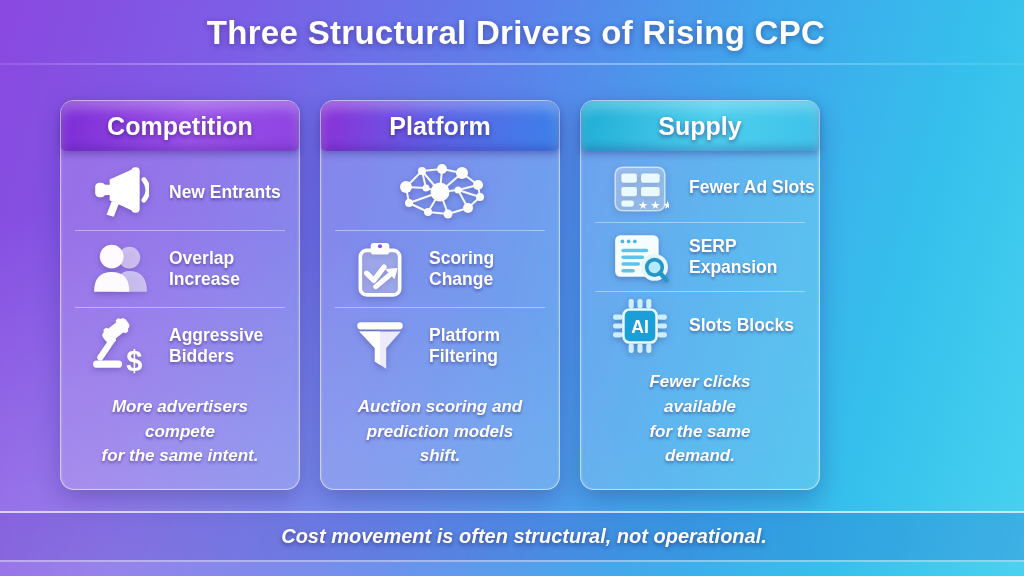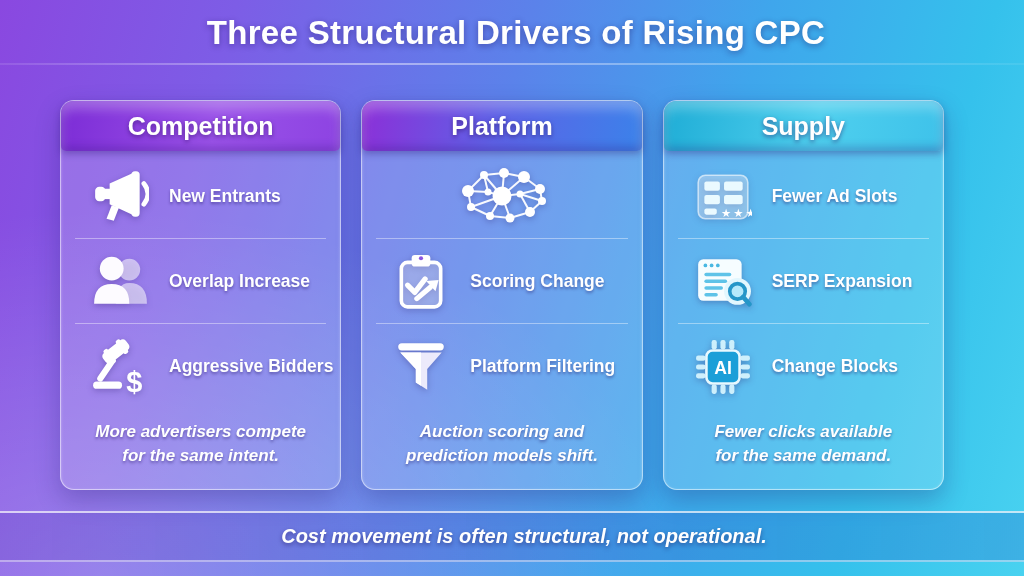--- a/index.html
+++ b/index.html
@@ -14,21 +14,21 @@
     position:absolute;top:14px;left:4px;width:100%;margin:0;
     text-align:center;color:#fff;font-size:33px;font-weight:700;letter-spacing:.3px;
     text-shadow:0 2px 6px rgba(30,20,100,.45);
   }
   .title-rule{
     position:absolute;top:63px;left:0;width:100%;height:2px;
     background:linear-gradient(90deg,rgba(255,255,255,.15),rgba(255,255,255,.65) 35%,rgba(255,255,255,.35) 80%,rgba(255,255,255,.1));
     opacity:.7;
   }
   .columns{
-    position:absolute;top:100px;left:60px;width:884px;height:390px;
+    position:absolute;top:100px;left:60px;width:760px;height:390px;
     display:flex;gap:20px;
   }
   .panel{
     flex:1;display:flex;flex-direction:column;border-radius:14px;
     background:rgba(255,255,255,0.17);
     border:1.5px solid rgba(255,255,255,0.55);
     box-shadow:0 10px 24px rgba(35,25,110,.28), inset 0 1px 3px rgba(255,255,255,.35);
   }
   .panel-header{
     height:50px;flex:0 0 50px;display:flex;align-items:center;justify-content:center;
@@ -254,21 +254,21 @@
                   <rect x="2" y="25.5" width="9" height="5" rx="2"></rect>
                   <rect x="2" y="34" width="9" height="5" rx="2"></rect>
                 <rect x="45" y="17" width="9" height="5" rx="2"></rect>
                   <rect x="45" y="25.5" width="9" height="5" rx="2"></rect>
                   <rect x="45" y="34" width="9" height="5" rx="2"></rect>
               </g>
               <rect x="12" y="12" width="32" height="32" rx="6" fill="#1b9fd8" stroke="#e8f9ff" stroke-width="2.5"></rect>
               <text x="28" y="35" text-anchor="middle" font-size="17" font-weight="bold" fill="#fff" font-family="Liberation Sans, sans-serif">AI</text>
             </svg>
           </span>
-          <span class="label">Change Blocks</span>
+          <span class="label">Slots Blocks</span>
         </div>
       </div>
       <p class="panel-footer">Fewer clicks available
 for the same demand.</p>
     </section>
 
   </div>
 
   <div class="bottom-band">
     <p>Cost movement is often structural, not operational.</p>

